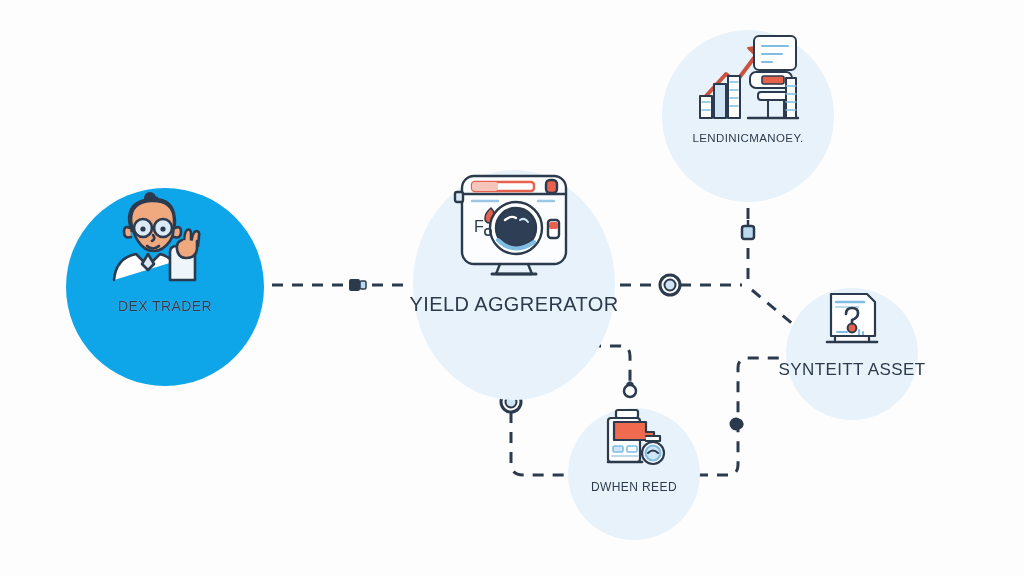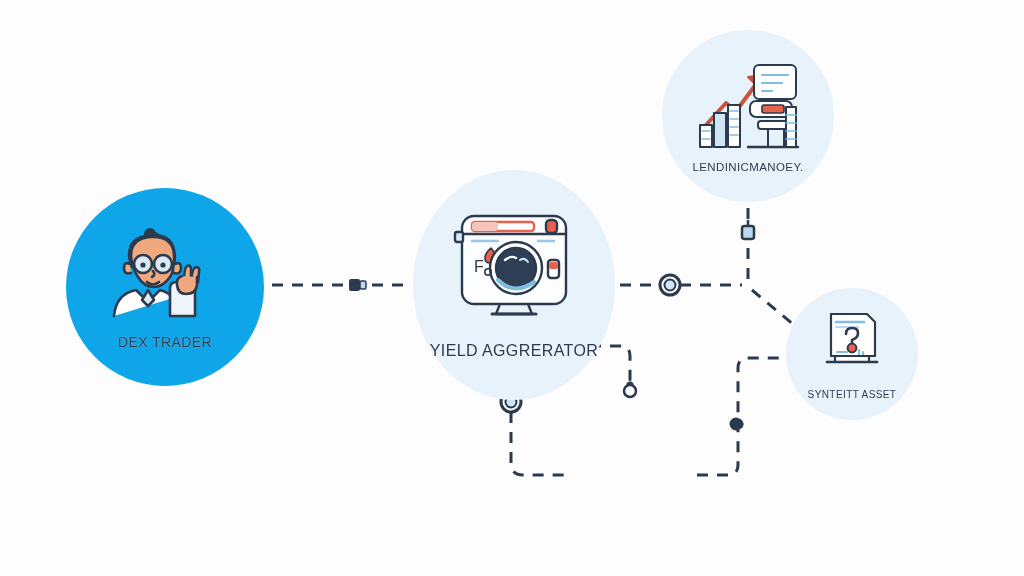--- a/index.html
+++ b/index.html
@@ -22,44 +22,43 @@
     height: 576px;
     z-index: 1;
   }
   .node {
     position: absolute;
     z-index: 2;
     border-radius: 50%;
     display: flex;
     flex-direction: column;
     align-items: center;
-    justify-content: center;
   }
   .node-icon {
     display: block;
   }
   .node-label {
     color: #2b3a4d;
     font-weight: 500;
     letter-spacing: 0.4px;
     text-align: center;
     white-space: nowrap;
     text-shadow: 0 0 1px rgba(255,255,255,0.6);
   }
   
   #node-dex-trader    { left: 66px;  top: 188px; width: 198px; height: 198px; }
   #node-yield-agg     { left: 413px; top: 170px; width: 202px; height: 230px; }
   #node-lending       { left: 662px; top: 30px;  width: 172px; height: 172px; }
   #node-synthetic     { left: 786px; top: 288px; width: 132px; height: 132px; }
   #node-dwhen-reed    { left: 568px; top: 408px; width: 132px; height: 132px; }
 
   #node-dex-trader  .node-label { font-size: 14px; margin-top: 10px; }
-  #node-yield-agg   .node-label { font-size: 16px; margin-top: 16px; }
+  #node-yield-agg   .node-label { font-size: 20px; margin-top: 7px; }
   #node-lending     .node-label { font-size: 11.5px; margin-top: 8px; }
-  #node-synthetic   .node-label { font-size: 10px; margin-top: 15px; }
+  #node-synthetic   .node-label { font-size: 17px; margin-top: 6px; }
   #node-dwhen-reed  .node-label { font-size: 12px; margin-top: 6px; }
 </style>
 </head>
 <body>
 
 <div id="canvas">
 
   <svg id="edge-layer" viewBox="0 0 1024 576">
     <g stroke="#2b3a4d" stroke-width="3" fill="none" stroke-linecap="butt" stroke-dasharray="11 9">
 
@@ -239,14 +238,40 @@
           <path d="M40 42 v6 M44 44 v4" stroke="#7fbde3" stroke-width="2"></path>
 
           <path d="M16 48 h34 v6 h-34 z" fill="#ffffff"></path>
           <path d="M8 54 h50" stroke-width="2.6"></path>
         </g>
       </svg>
     </span>
     <span class="node-label">SYNTEITT ASSET</span>
   </div>
 
+  <div class="node" id="node-dwhen-reed" style="background:#e8f2fa;">
+    <span class="node-icon">
+      <svg width="72" height="62" viewBox="0 0 72 62">
+        <g fill="none" stroke="#2b3a4d" stroke-width="2.2" stroke-linecap="round" stroke-linejoin="round">
+
+          <rect x="18" y="2" width="22" height="8" rx="2" fill="#ffffff"></rect>
+
+          <rect x="10" y="10" width="32" height="44" rx="3" fill="#ffffff"></rect>
+
+          <path d="M16 14 h32 l0 10 h8 l0 8 h-40 z" fill="#ef6a4f" stroke="#2b3a4d"></path>
+          <path d="M48 28 h14 l0 5 h-14" fill="#ffffff" stroke="#2b3a4d"></path>
+
+          <rect x="15" y="38" width="10" height="6" rx="1.5" fill="#cfe4f4" stroke="#7fbde3" stroke-width="1.6"></rect>
+          <rect x="29" y="38" width="10" height="6" rx="1.5" fill="#ffffff" stroke="#7fbde3" stroke-width="1.6"></rect>
+          <path d="M14 48 h26" stroke="#bcd8ec" stroke-width="1.8"></path>
+
+          <circle cx="55" cy="45" r="11" fill="#ffffff"></circle>
+          <circle cx="55" cy="45" r="7.5" fill="#cfe4f4" stroke="#7fbde3"></circle>
+          <path d="M50 45 q5 -5 10 0" stroke="#2b3a4d" stroke-width="2"></path>
+
+          <path d="M10 54 h34" stroke-width="2.6"></path>
+        </g>
+      </svg>
+    </span>
+    <span class="node-label">DWHEN REED</span>
+  </div>
 
 </div>
 
 </body></html>

